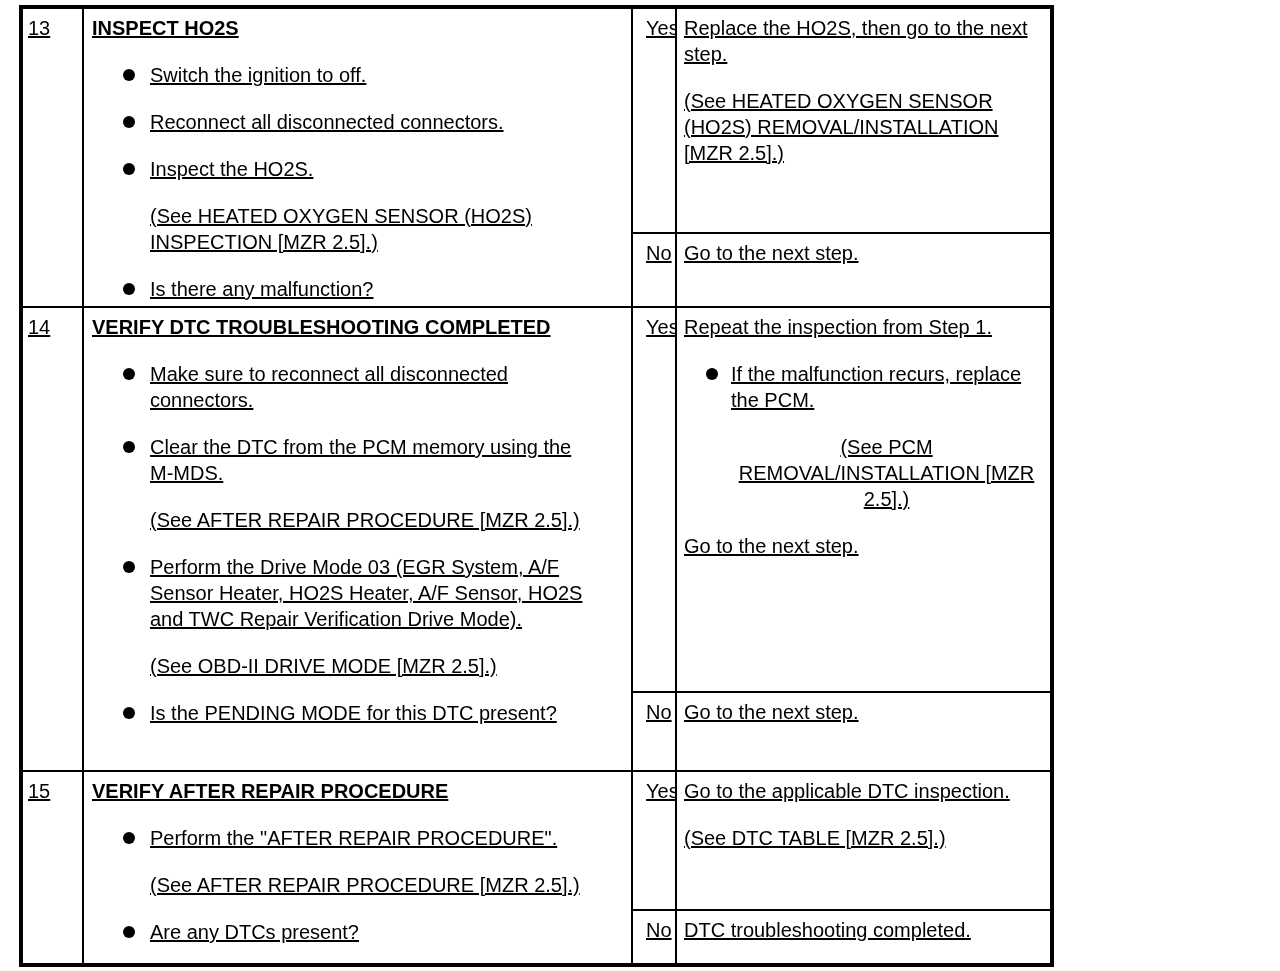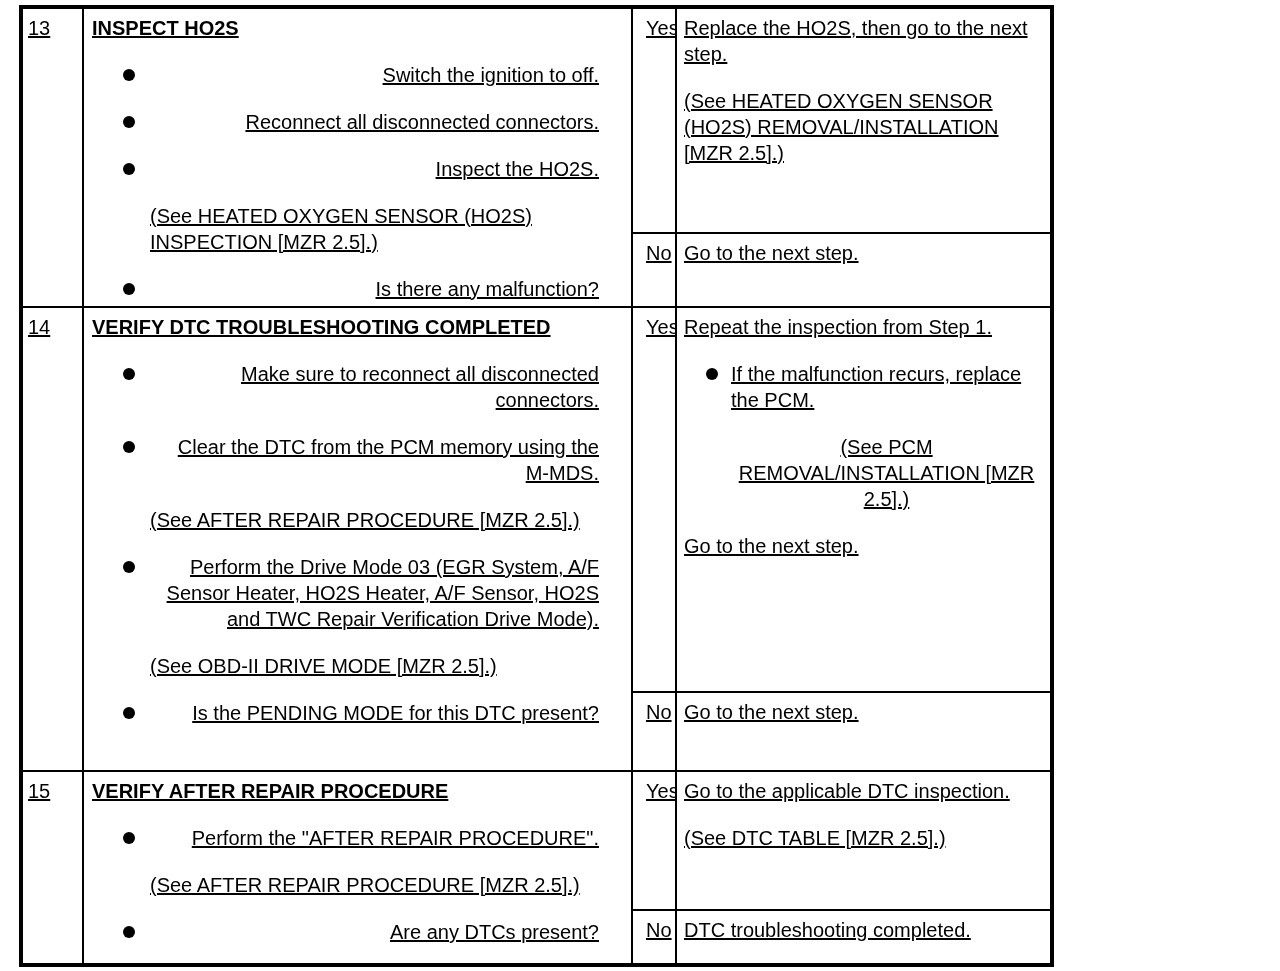--- a/index.html
+++ b/index.html
@@ -36,21 +36,21 @@
   td.proc { padding-left: 8px; }
   td.ans  { padding-left: 13px; padding-right: 1px; }
   td.act  { padding-left: 7px; padding-right: 8px; margin-left: 48px; }
 
   .stack > * + * { margin-top: 21px; }
 
   .li, .title, .numtxt, .anstxt { line-height: 26px; }
   .title { font-weight: bold; }
 
   
-  .proc .bullet { position: relative; padding-left: 58px; padding-right: 24px; text-align: right; }
+  .proc .bullet { position: relative; padding-left: 58px; padding-right: 24px; }
   .proc .bullet::before {
     content: "";
     position: absolute;
     left: 31px;
     top: 7px;
     width: 12px;
     height: 12px;
     border-radius: 50%;
     background: #000000;
   }

